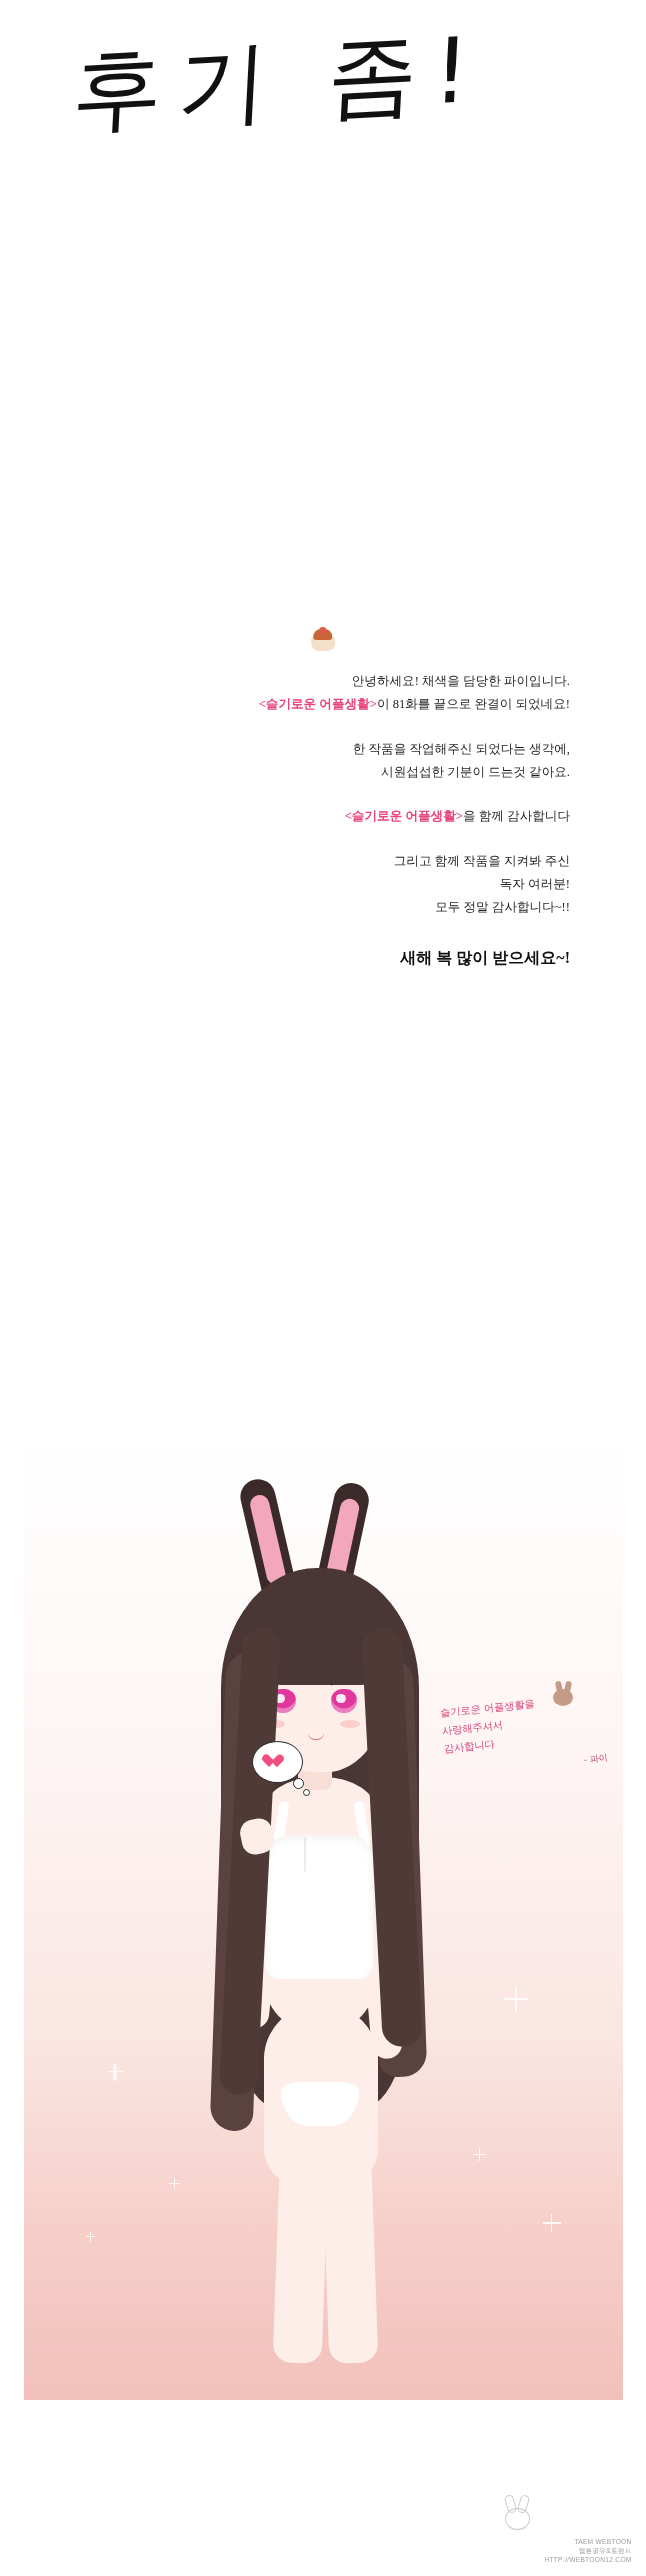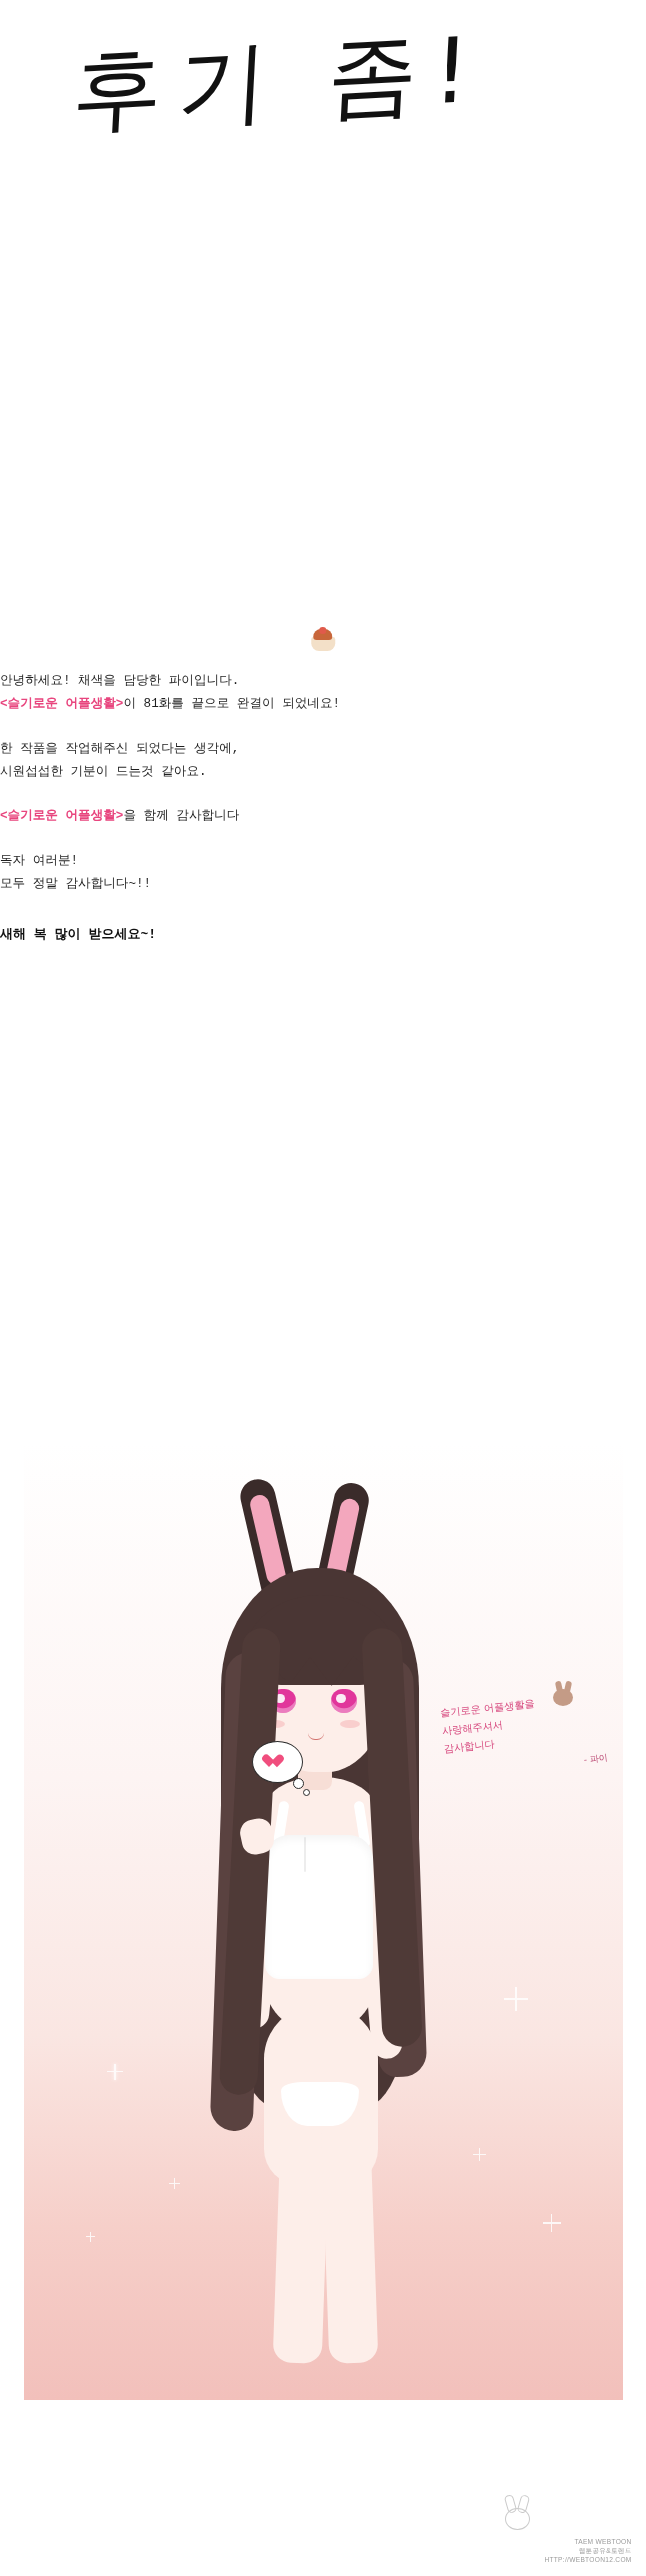--- a/index.html
+++ b/index.html
@@ -81,37 +81,37 @@
     background: #e05a4b;
     border-radius: 50%;
   }
 
   
   .message {
     position: absolute;
     top: 670px;
     left: 0;
     width: 570px;
-    text-align: left;
+    text-align: right;
     color: #1f1f1f;
     font-size: 12.6px;
     line-height: 23px;
-    font-family: Liberation Mono, monospace;
+    font-family: Liberation Serif, serif;
   }
   .message .para {
     margin: 0 0 21.5px 0;
   }
   .message .para:last-child { margin-bottom: 0; }
   .message .hl {
     color: #e8457e;
     font-weight: 600;
   }
   .message .greeting-line { display:block; }
   .message .final {
-    font-size: 13px;
+    font-size: 16px;
     font-weight: 700;
     color: #111111;
     margin-top: 27.5px;
   }
 
   
   .illustration {
     position: absolute;
     top: 1442px;
     left: 24px;
@@ -508,20 +508,21 @@
       <span class="greeting-line">한 작품을 작업해주신 되었다는 생각에,</span>
       <span class="greeting-line">시원섭섭한 기분이 드는것 같아요.</span>
     </div>
 
 
     <div class="para">
       <span class="greeting-line"><span class="hl">&lt;슬기로운 어플생활&gt;</span><span>을 함께 감사합니다</span></span>
     </div>
 
     <div class="para">
+      <span class="greeting-line">그리고 함께 작품을 지켜봐 주신</span>
       <span class="greeting-line">독자 여러분!</span>
       <span class="greeting-line">모두 정말 감사합니다~!!</span>
     </div>
 
 
     <div class="para final">새해 복 많이 받으세요~!</div>
   </div>
 
   <div class="illustration">
     <div class="ill-inner">

